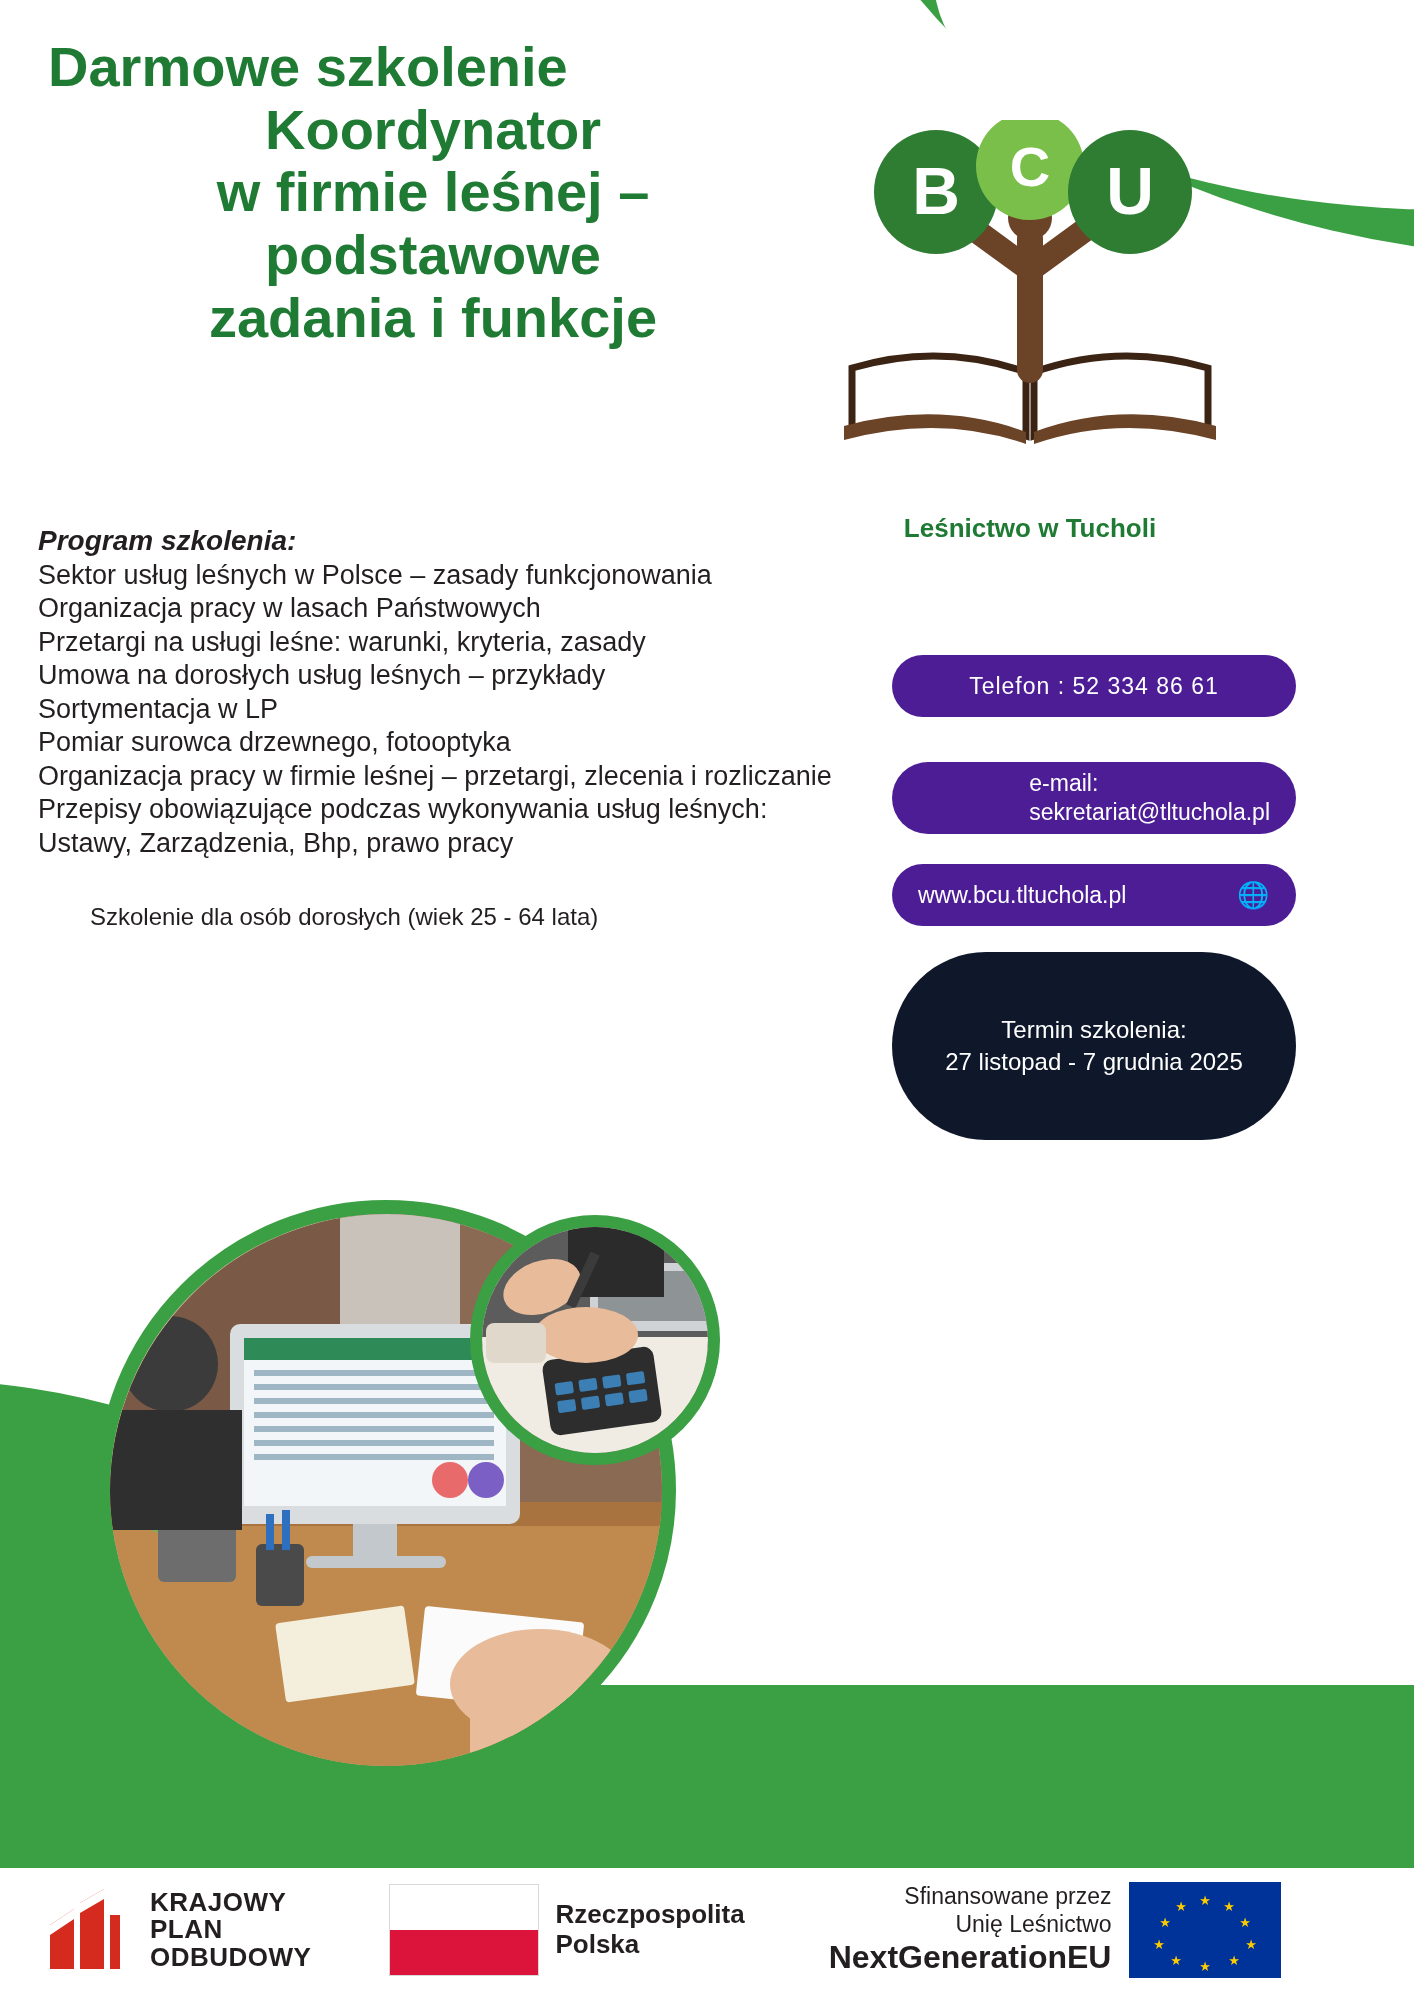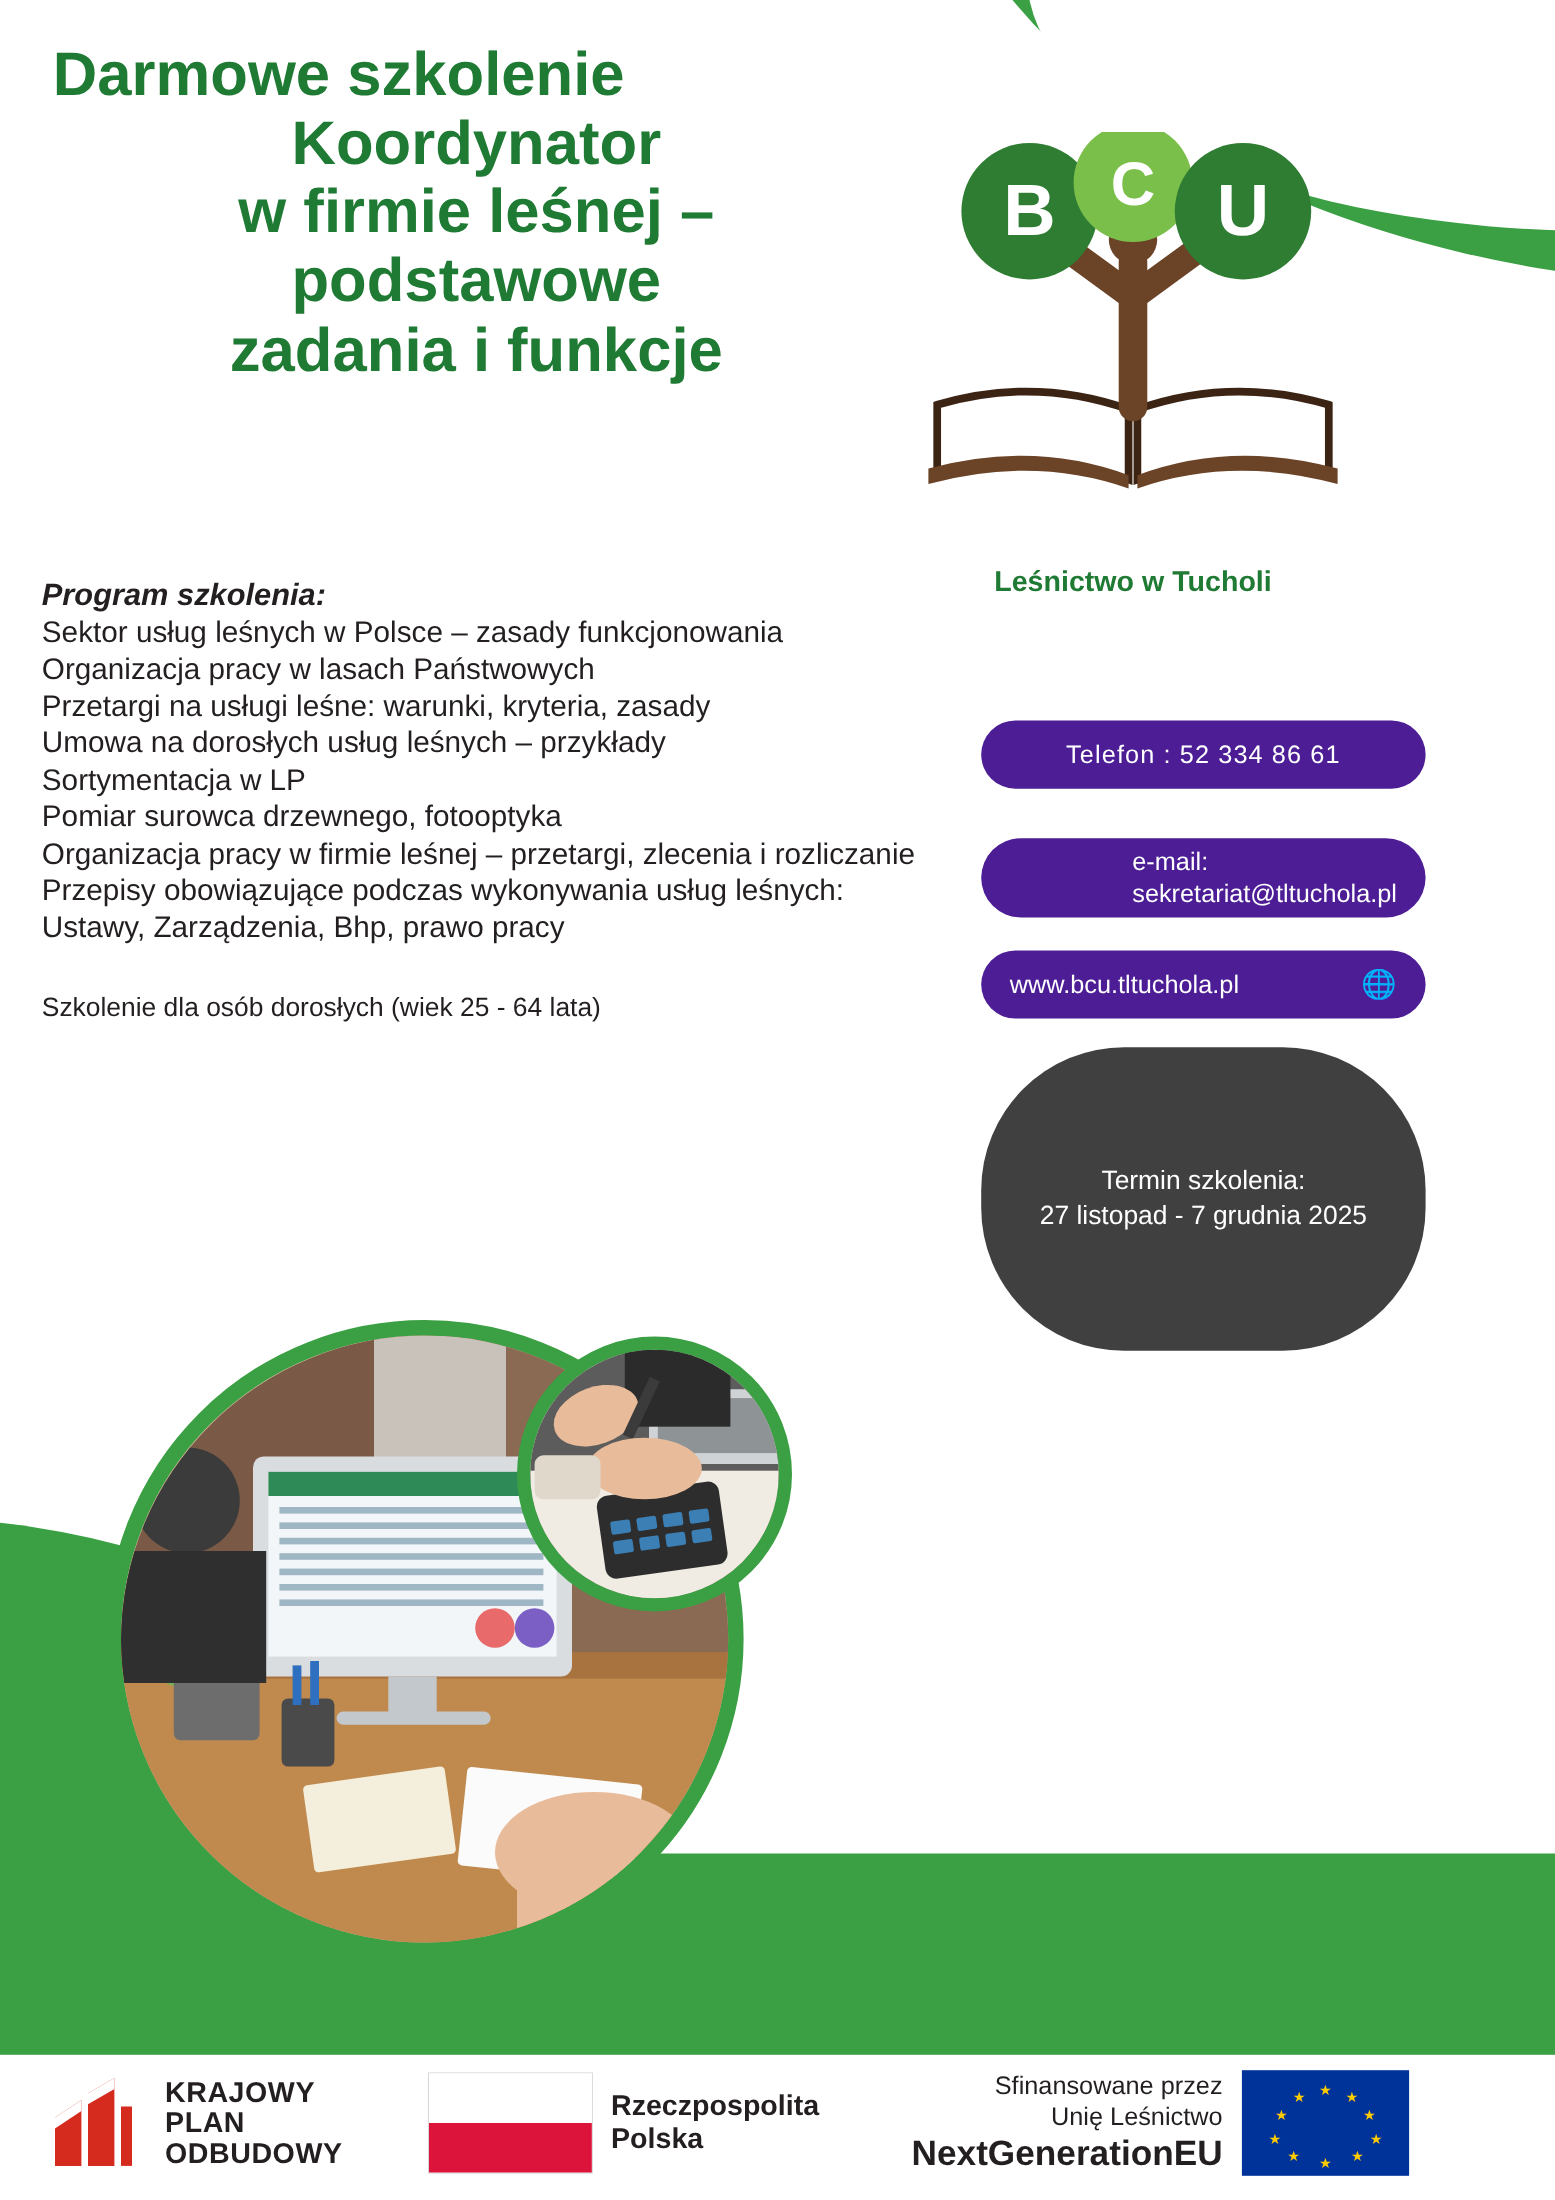--- a/index.html
+++ b/index.html
@@ -130,20 +130,21 @@
     font-style: italic;
   }
   .program p {
     margin: 0;
     font-size: 27px;
     line-height: 1.24;
     color: #231f20;
   }
   .program .note {
     margin-top: 42px;
+    margin-left: 52px;
     font-size: 24px;
   }
 
   
   .pill {
     position: absolute;
     background: #4c1d95;
     color: #ffffff;
     border-radius: 40px;
     z-index: 6;
@@ -160,22 +161,22 @@
   .pill-mail .stack { text-align: left; }
   .pill-www   { left: 892px; top: 864px; width: 404px; height: 62px; justify-content: flex-start; }
   .pill-www .www-text { flex: 1; }
   .globe { font-size: 26px; margin-left: 10px; }
 
   .term-box {
     position: absolute;
     left: 892px;
     top: 952px;
     width: 404px;
-    height: 276px;
-    background: #404040;
+    height: 188px;
+    background: #0f172a;
     border-radius: 130px 130px 130px 130px;
     z-index: 6;
     display: flex;
     align-items: center;
     justify-content: center;
     text-align: center;
     color: #ffffff;
     font-size: 24px;
     line-height: 1.35;
   }

